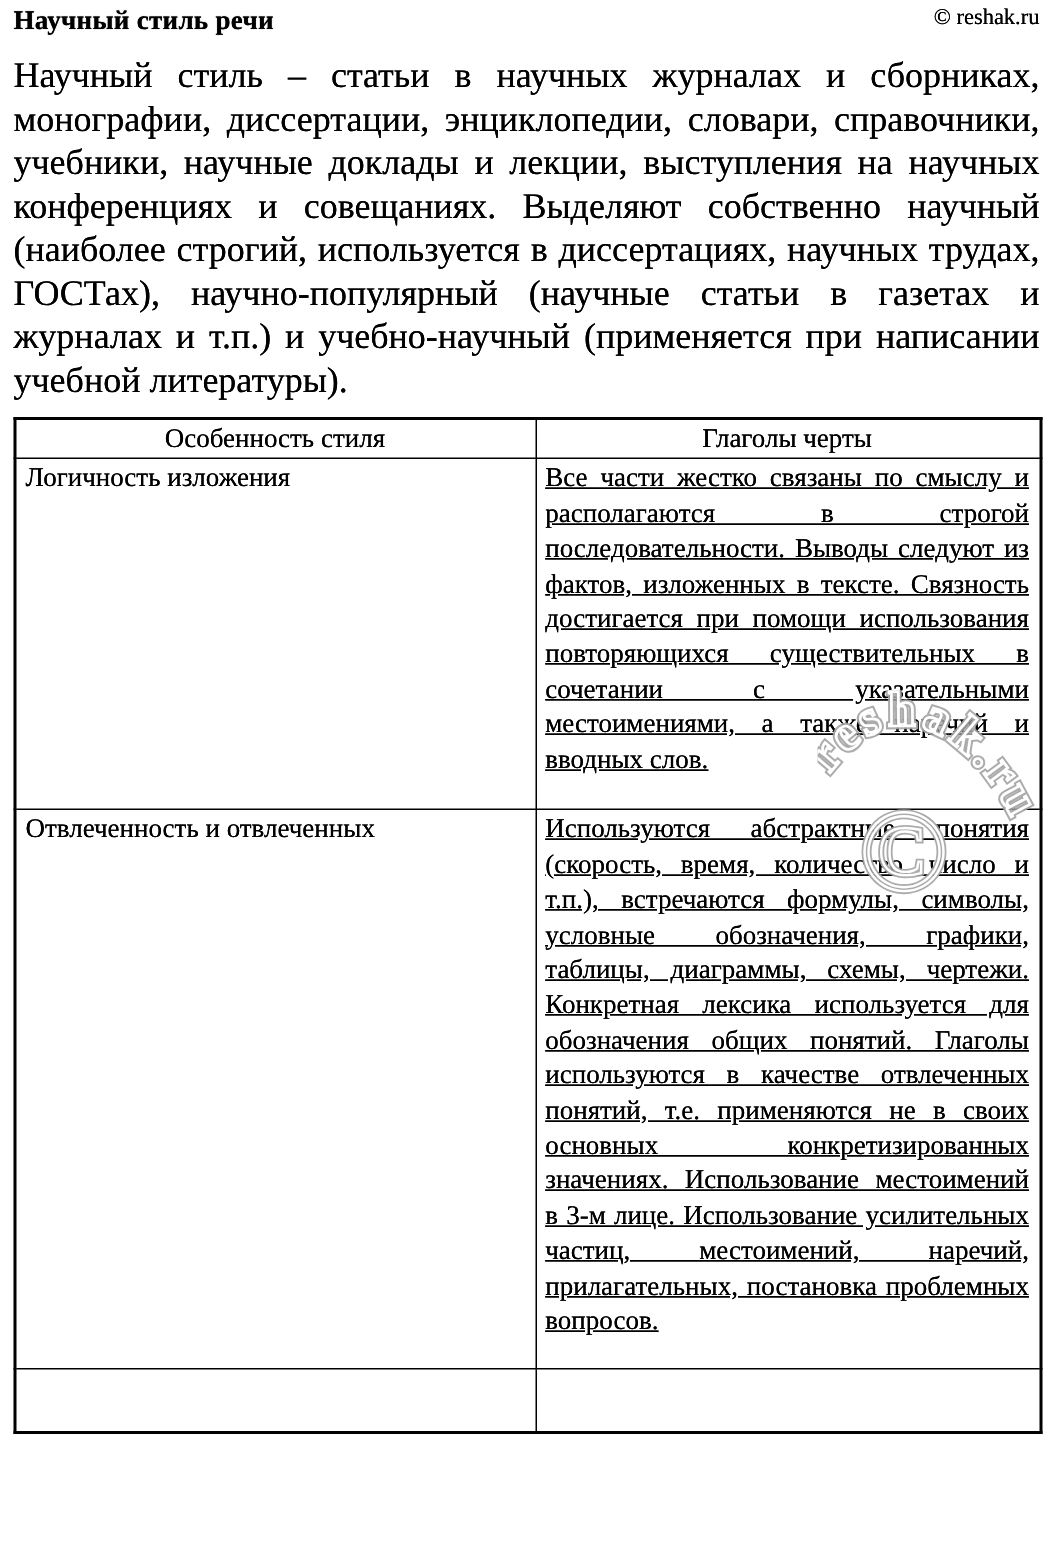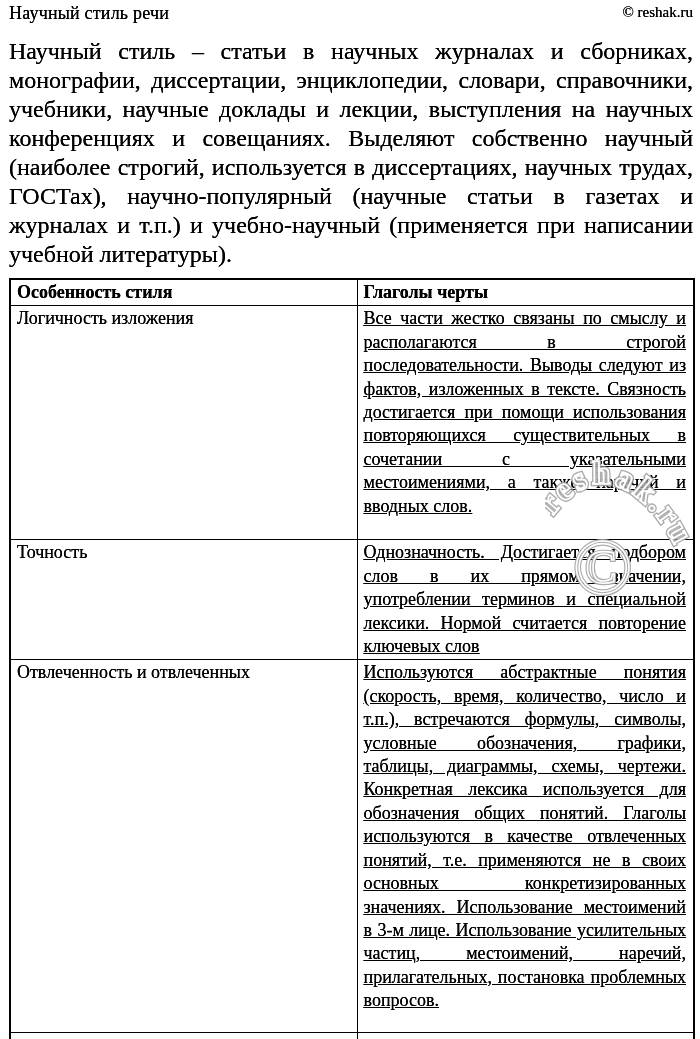--- a/index.html
+++ b/index.html
@@ -15,21 +15,21 @@
   .page { padding: 3px 7px 0 9px; }
 
   
   .topbar {
     display: flex;
     justify-content: space-between;
     align-items: flex-start;
   }
   .doc-title {
     font-size: 18px;
-    font-weight: normal;
+    font-weight: bold;
     letter-spacing: 0.2px;
     text-shadow: 0 0 0.5px #000;
   }
   .copyright {
     font-size: 15px;
     padding-top: 1px;
     text-shadow: 0 0 0.3px #000;
     text-align: center;
   }
 
@@ -53,22 +53,22 @@
   table.style-table th,
   table.style-table td {
     border: 1px solid #000;
     vertical-align: top;
     padding: 1px 7px 1px 6px;
     font-size: 18px;
     line-height: 23.4px;
     text-shadow: 0 0 0.4px #000;
   }
   table.style-table th {
-    text-align: left;
-    font-weight: bold;
+    text-align: center;
+    font-weight: normal;
     height: 26px;
   }
   col.c1 { width: 347px; }
   col.c2 { width: 337px; }
   td.traits { text-align: justify; text-decoration: underline; }
   tr.row-1 { height: 234px; margin-top: 36px; }
   tr.row-2 { height: 117px; }
   tr.row-3 { height: 373px; }
   tr.row-4 { height: 42px; }
 
@@ -103,24 +103,20 @@
       <tr>
         <th>Особенность стиля</th>
         <th>Глаголы черты</th>
       </tr>
     </thead>
     <tbody>
       <tr class="row-1">
         <td class="feature">Логичность изложения</td>
         <td class="traits">Все части жестко связаны по смыслу и располагаются в строгой последовательности. Выводы следуют из фактов, изложенных в тексте. Связность достигается при помощи использования повторяющихся существительных в сочетании с указательными местоимениями, а также наречий и вводных слов.</td>
       </tr>
-      <tr class="row-2">
-        <td class="feature">Точность</td>
-        <td class="traits">Однозначность. Достигается подбором слов в их прямом значении, употреблении терминов и специальной лексики. Нормой считается повторение ключевых слов</td>
-      </tr>
       <tr class="row-3">
         <td class="feature">Отвлеченность и отвлеченных</td>
         <td class="traits">Используются абстрактные понятия (скорость, время, количество, число и т.п.), встречаются формулы, символы, условные обозначения, графики, таблицы, диаграммы, схемы, чертежи. Конкретная лексика используется для обозначения общих понятий. Глаголы используются в качестве отвлеченных понятий, т.е. применяются не в своих основных конкретизированных значениях. Использование местоимений в 3-м лице. Использование усилительных частиц, местоимений, наречий, прилагательных, постановка проблемных вопросов.</td>
       </tr>
       <tr class="row-4">
         <td class="feature"></td>
         <td class="traits"></td>
       </tr>
     </tbody>
   </table>

